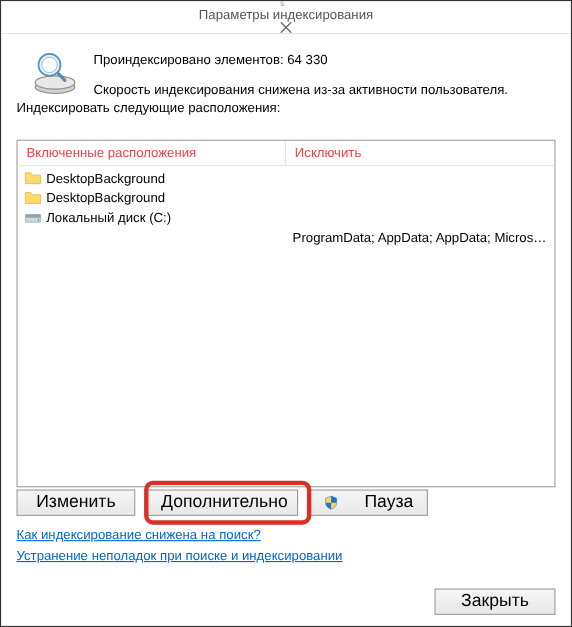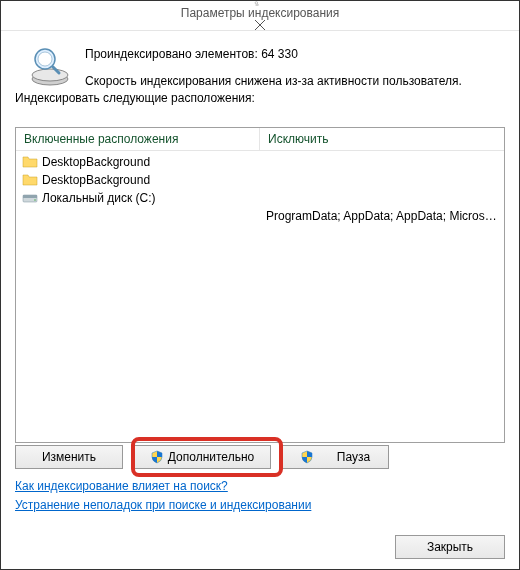--- a/index.html
+++ b/index.html
@@ -9,31 +9,31 @@
 .titlebar-icon { width: 16px; height: 16px; margin-right: 6px; }
 .titlebar-text { flex: 1; color: #555; }
 .titlebar-close { width: 40px; height: 28px; display: flex; align-items: center; justify-content: center; color: #555; }
 .content { flex: 1; padding: 10px 14px; display: flex; flex-direction: column; }
 .header { display: flex; align-items: flex-start; }
 .header-icon { width: 42px; height: 42px; margin: 4px 14px 0 14px; }
 .header-text { flex: 1; padding-top: 4px; line-height: 1.6; }
 .section-label { margin-bottom: 22px; }
 .list-panel { border: 1px solid #a0a0a0; flex: 1; display: flex; flex-direction: column; background: #fff; min-height: 250px; margin-bottom: 2px; }
 .list-header { display: flex; border-bottom: 1px solid #e5e5e5; }
-.list-header div { padding: 4px 8px; color: #14532d; }
+.list-header div { padding: 4px 8px; color: #ef4444; }
 .col-included { width: 50%; border-right: 1px solid #e5e5e5; }
 .col-exclude { width: 50%; }
 .list-body { flex: 1; display: flex; }
 .list-col { width: 50%; padding: 2px 0; }
 .list-col:first-child { border-right: 0; }
 .list-row { display: flex; align-items: center; padding: 1px 6px; height: 18px; }
 .list-icon { width: 16px; height: 16px; margin-right: 4px; flex-shrink: 0; }
 .list-text { white-space: nowrap; overflow: hidden; text-overflow: ellipsis; }
 .buttons-row { display: flex; margin-top: 0; position: relative; }
-.btn { height: 24px; border: 1px solid #999; background: linear-gradient(#f5f5f5,#e8e8e8); display: flex; align-items: center; justify-content: center; gap: 4px; font-size: 12px; font-family: inherit; cursor: default; padding: 0 12px; }
+.btn { height: 24px; border: 1px solid #999; background: linear-gradient(#f5f5f5,#e8e8e8); display: flex; align-items: center; justify-content: center; gap: 4px; font-size: 16px; font-family: inherit; cursor: default; padding: 0 12px; }
 .btn-modify { width: 108px; }
 .btn-advanced { width: 138px; margin-left: 10px; }
 .btn-pause { width: 108px; margin-left: 10px; gap: 23px; }
 .highlight-box { position: absolute; border: 4px solid #d93025; border-radius: 8px; pointer-events: none; left: 116px; top: -8px; width: 152px; height: 40px; }
 .shield-icon { width: 14px; height: 14px; }
 .links { margin-top: 8px; line-height: 1.6; }
 .link { color: #0066cc; text-decoration: underline; cursor: pointer; display: inline-block; }
 .footer { display: flex; justify-content: flex-end; padding: 10px 14px; }
 .btn-close { width: 110px; }
 </style>
@@ -133,21 +133,21 @@
           <path d="M7 1 L12 3 L12 7 Q12 11 7 13 Q2 11 2 7 L2 3 Z" fill="#ffd54f" stroke="#1976d2" stroke-width="0.5"></path>
           <path d="M7 1 L12 3 L12 7 L7 7 Z" fill="#1976d2"></path>
           <path d="M7 7 L7 13 Q2 11 2 7 Z" fill="#1976d2"></path>
         </svg>
         <span>Пауза</span>
       </button>
       <div class="highlight-box"></div>
     </div>
 
     <div class="links">
-      <span class="link">Как индексирование влияет на поиск?</span><br>
+      <span class="link">Как индексирование снижена на поиск?</span><br>
       <span class="link">Устранение неполадок при поиске и индексировании</span>
     </div>
   </div>
 
   <div class="footer">
     <button class="btn btn-close">Закрыть</button>
   </div>
 </div>
 
 </body></html>

